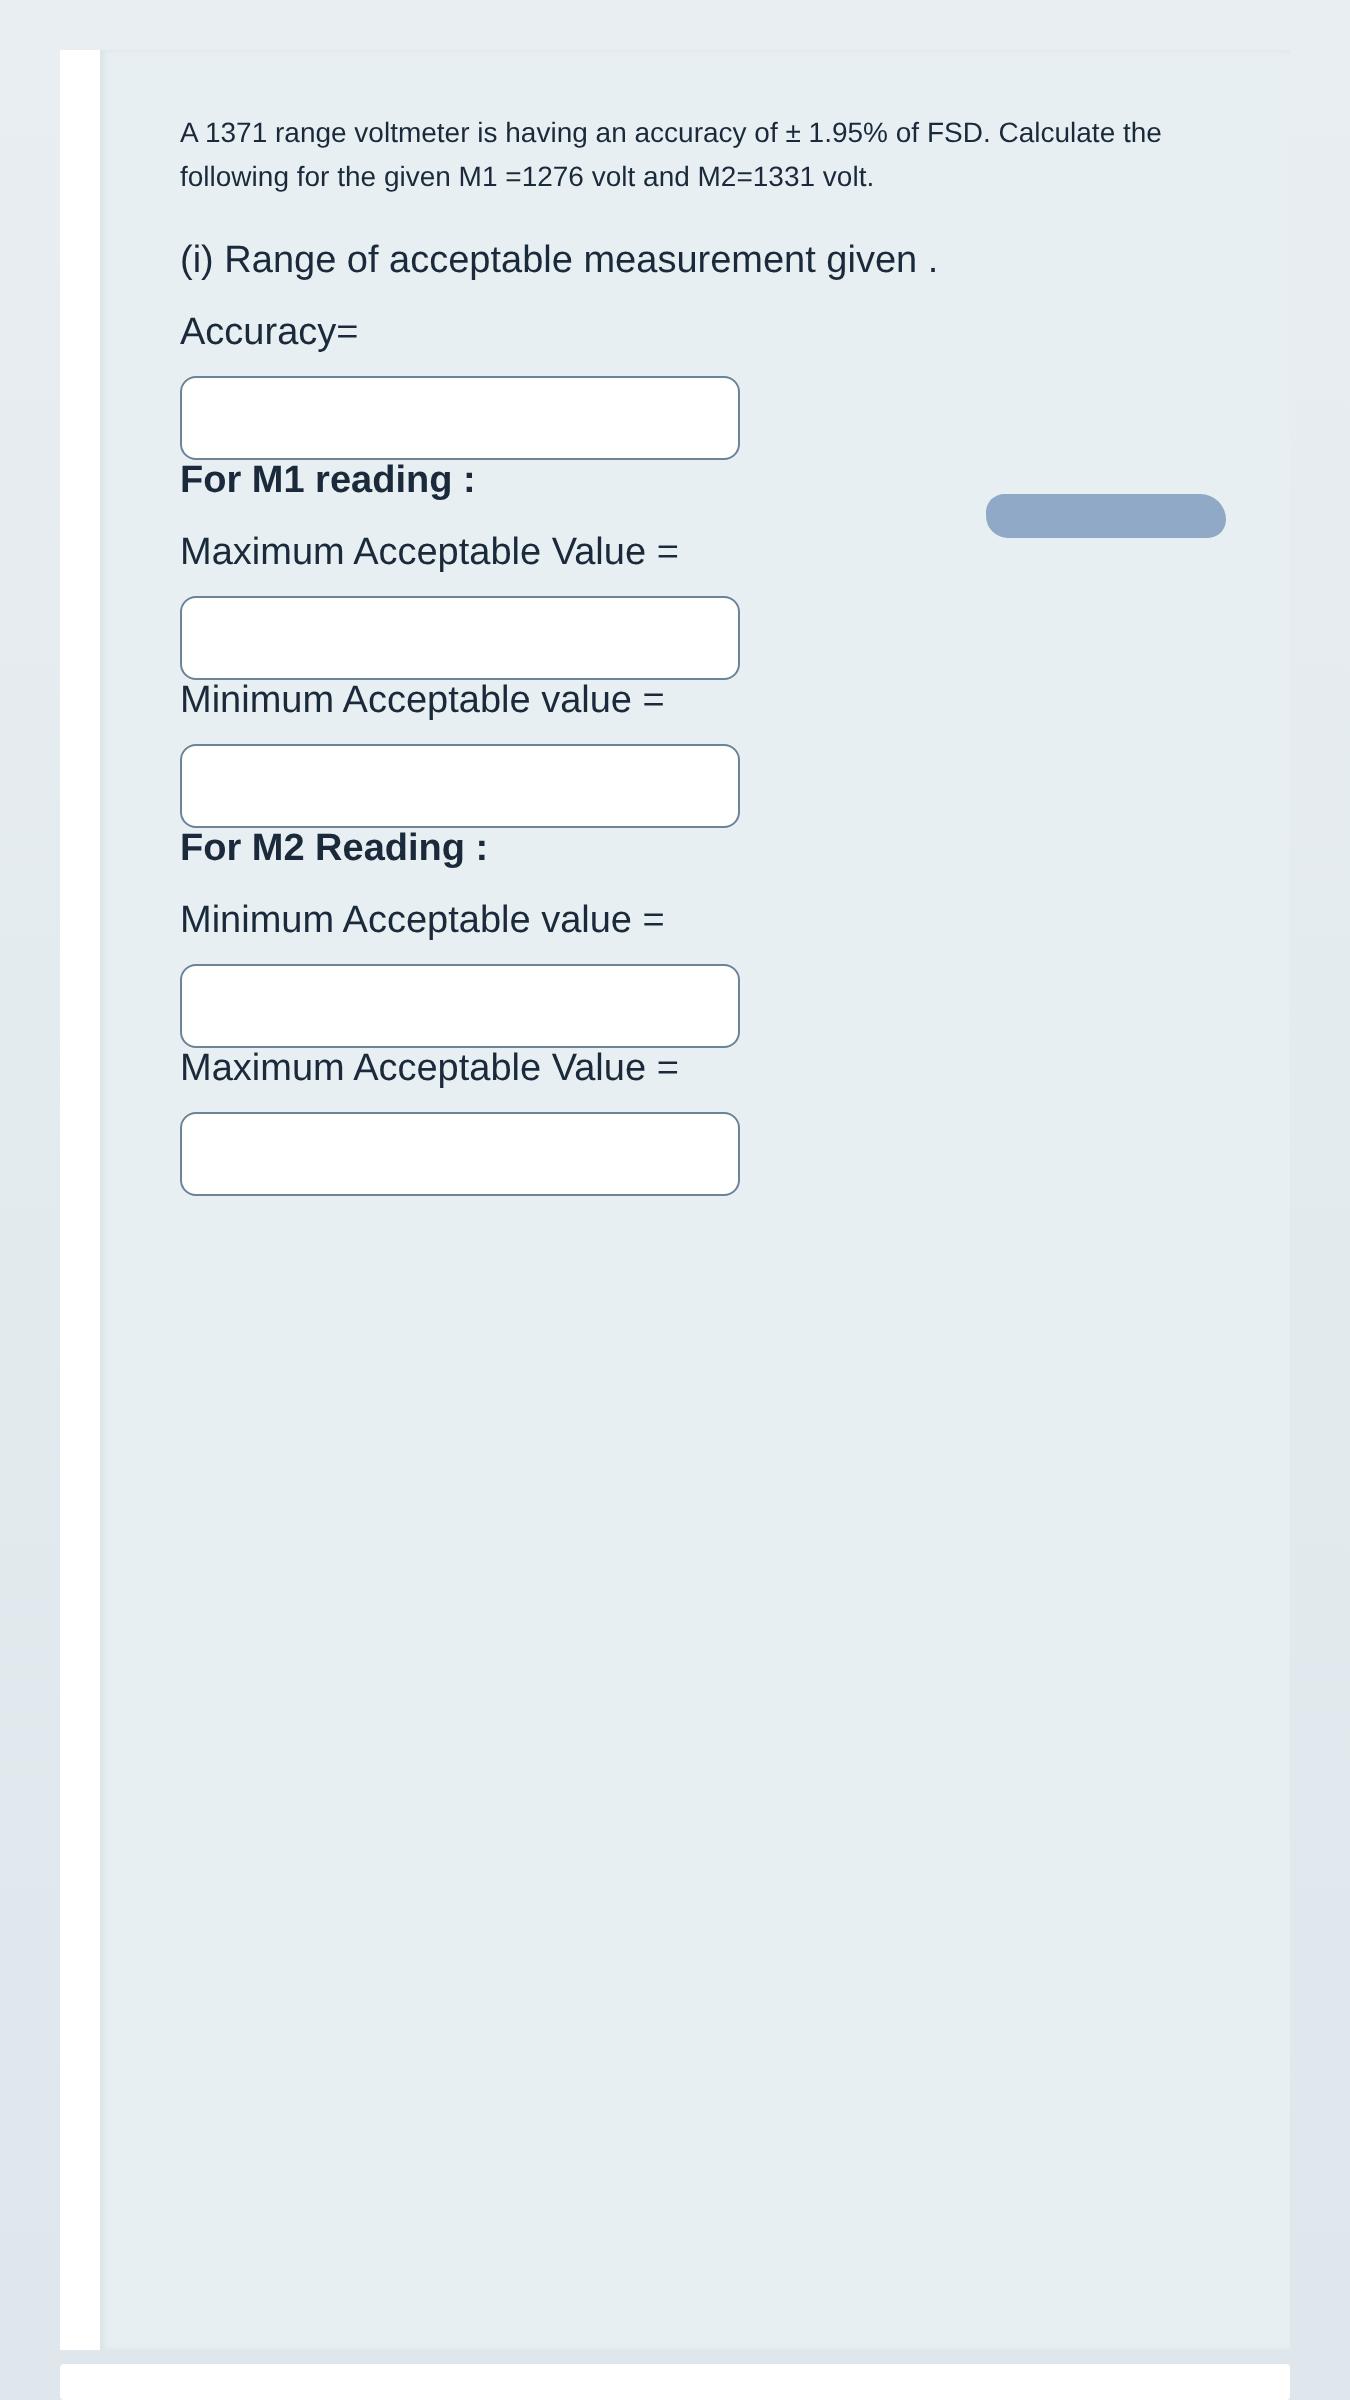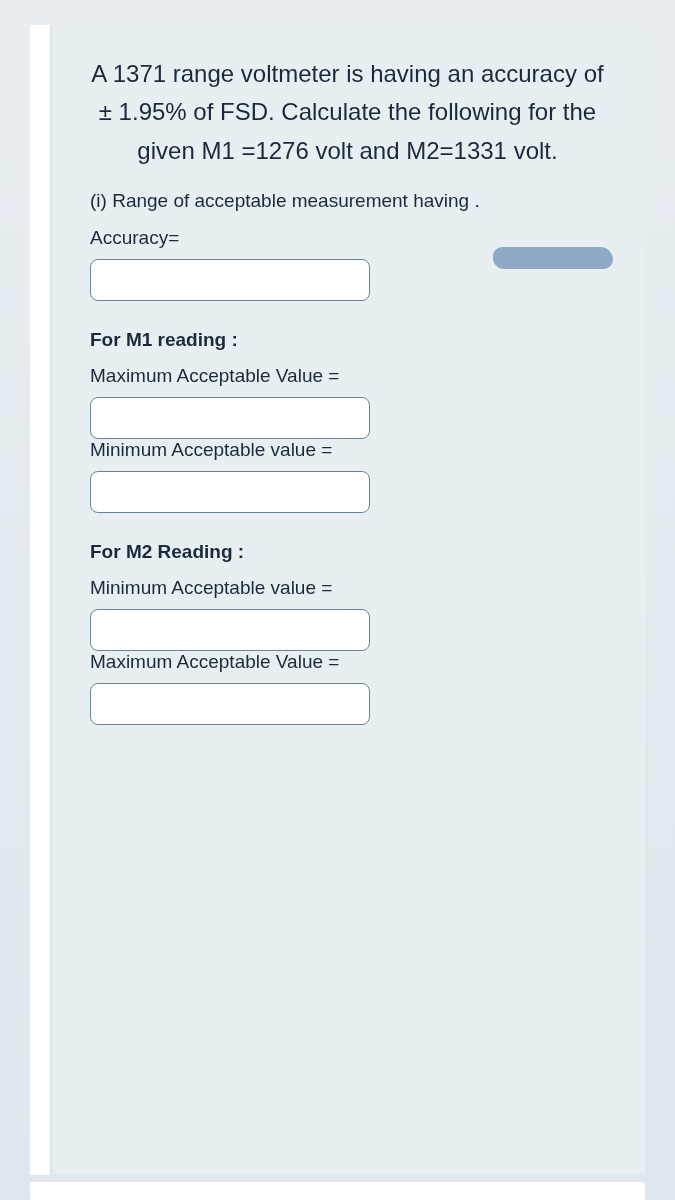--- a/index.html
+++ b/index.html
@@ -17,25 +17,24 @@
     }
     .page-container {
       background: #e8eff3;
       border-left: 20px solid #ffffff;
       padding: 30px 40px 30px 40px;
       height: 1150px;
       position: relative;
       box-shadow: inset 2px 0 3px rgba(0,0,0,0.05);
     }
     .problem-statement {
-      font-size: 24px;
+      font-size: 14px;
       line-height: 1.6;
       color: #1a2a3a;
       margin-bottom: 16px;
-      text-align: center;
     }
     .sub-point {
       font-size: 19px;
       line-height: 1.6;
       color: #1a2a3a;
       margin-bottom: 10px;
     }
     .scribble {
       position: absolute;
       right: 32px;
@@ -50,21 +49,20 @@
     .label {
       font-size: 19px;
       color: #1a2a3a;
       margin-bottom: 10px;
       display: block;
     }
     .label-bold {
       font-weight: bold;
       font-size: 19px;
       color: #1a2a3a;
-      margin-top: 28px;
       margin-bottom: 14px;
       display: block;
     }
     .input-field {
       width: 280px;
       height: 42px;
       border: 1.5px solid #6b8499;
       border-radius: 8px;
       background: #ffffff;
       font-size: 16px;
@@ -80,21 +78,21 @@
       background: #ffffff;
       border-radius: 2px;
     }
   </style>
 </head>
 <body>
 
 <div class="page-container">
 
   <p class="problem-statement">A 1371 range  voltmeter  is having an accuracy of ± 1.95% of FSD. Calculate the following  for the given M1 =1276 volt and M2=1331 volt.</p>
-  <p class="sub-point">(i) Range of acceptable measurement having .</p>
+  <p class="sub-point">(i) Range of acceptable measurement given .</p>
 
   <div class="scribble"></div>
 
   <div class="form-group">
     <span class="label">Accuracy=</span>
     <input type="text" class="input-field" style="">
   </div>
 
   <span class="label-bold">For M1 reading :</span>
 

